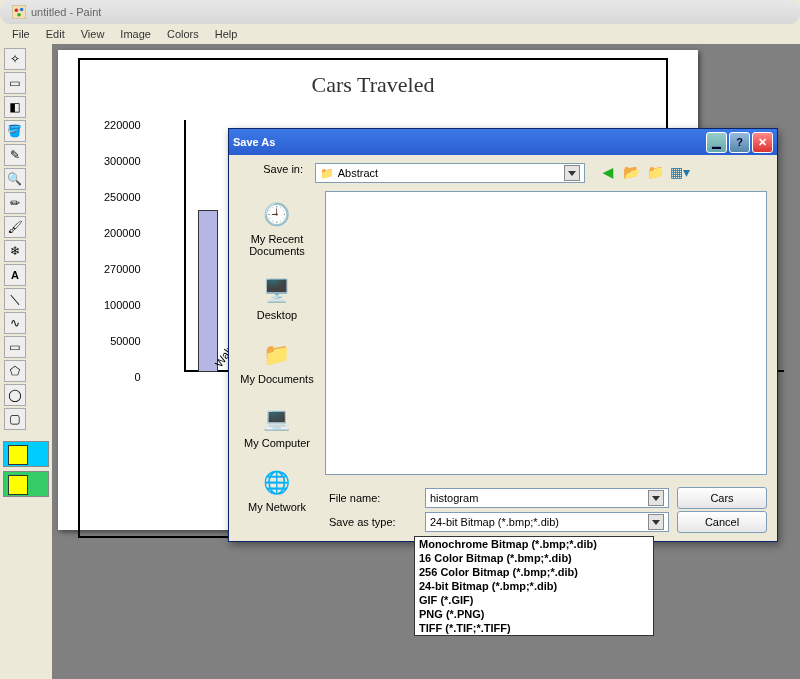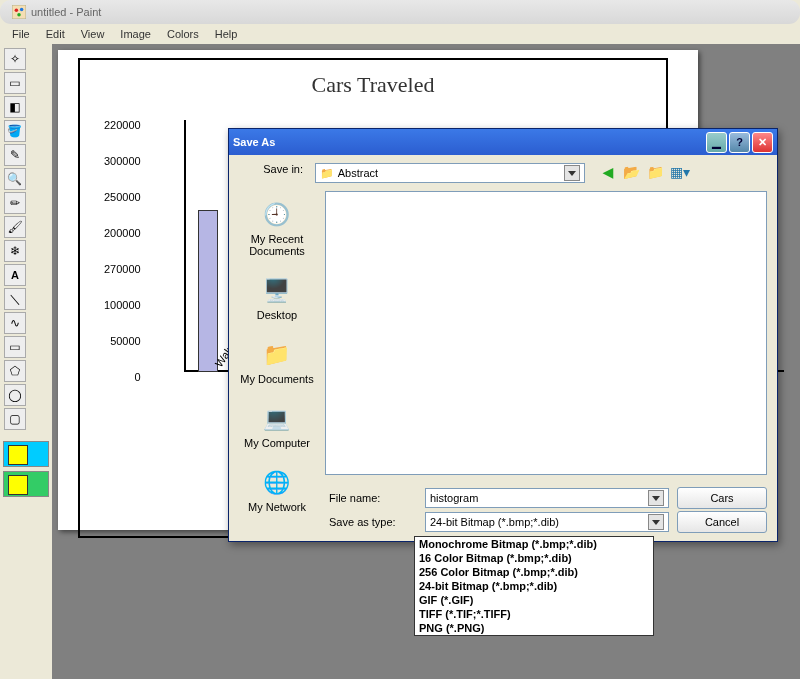--- a/index.html
+++ b/index.html
@@ -208,15 +208,15 @@
     </div>
   </div>
 </div>
 
 <div class="dd-list">
   <div>Monochrome Bitmap (*.bmp;*.dib)</div>
   <div>16 Color Bitmap (*.bmp;*.dib)</div>
   <div>256 Color Bitmap (*.bmp;*.dib)</div>
   <div>24-bit Bitmap (*.bmp;*.dib)</div>
   <div>GIF (*.GIF)</div>
+  <div>PNG (*.PNG)</div>
   <div>TIFF (*.TIF;*.TIFF)</div>
-  <div>PNG (*.PNG)</div>
 </div>
 
 </body></html>

